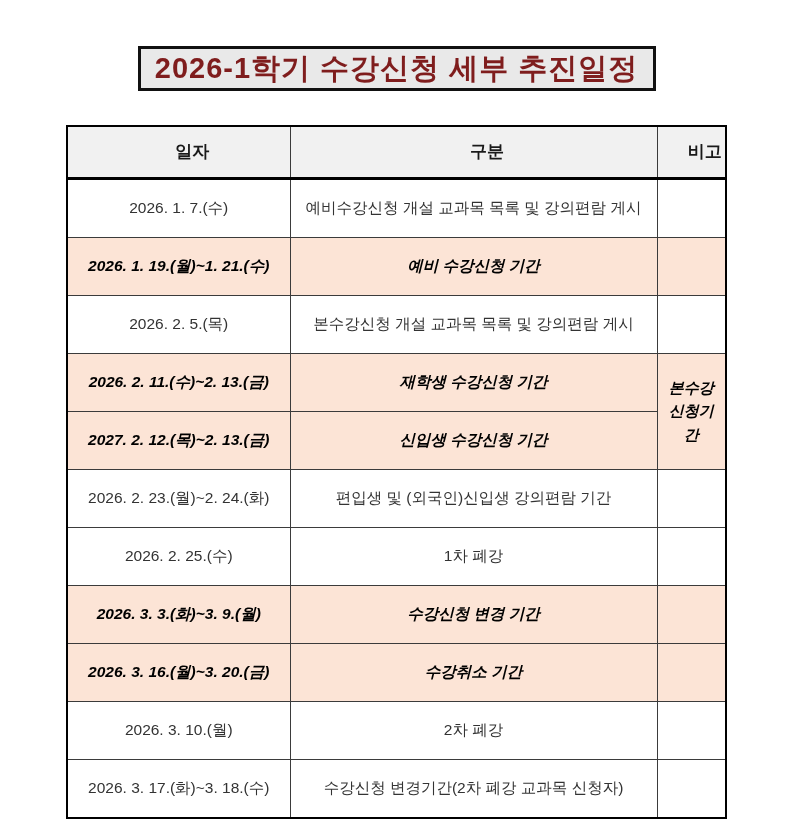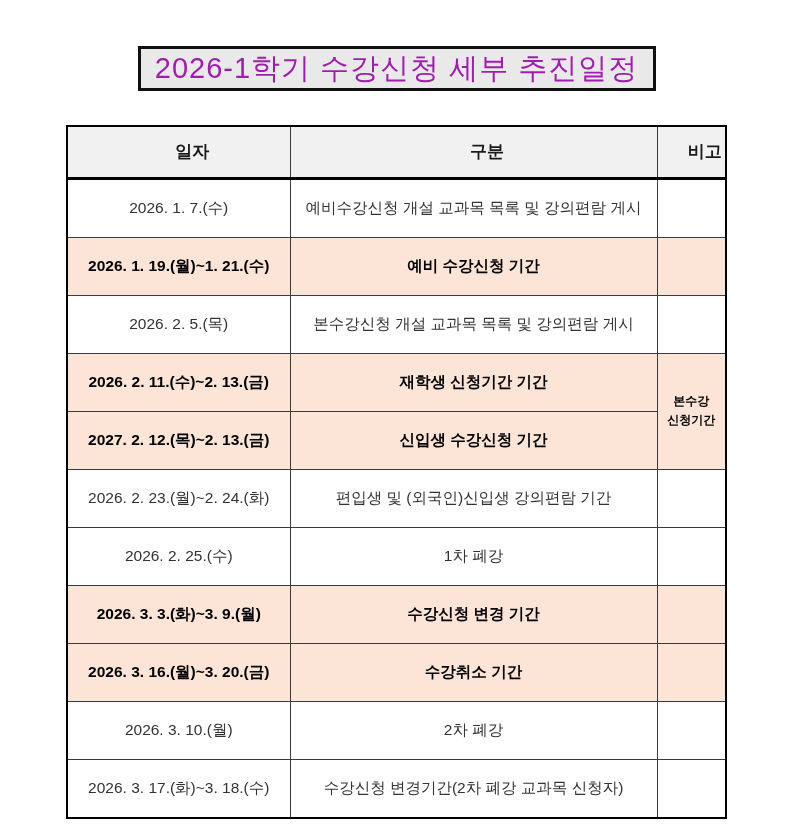--- a/index.html
+++ b/index.html
@@ -26,23 +26,23 @@
     margin: 46px auto 0 auto;
     background: var(--title-bg);
     border: 3px solid #111;
     display: flex;
     align-items: center;
     justify-content: center;
   }
   .title-box h1 {
     margin: 0;
     font-size: 29px;
-    font-weight: 400;
+    font-weight: 700;
     letter-spacing: 1px;
-    color: #a21caf;
+    color: #7f1d1d;
     white-space: nowrap;
   }
   table.schedule {
     width: 659px;
     margin: 34px auto 0 auto;
     border-collapse: collapse;
     table-layout: fixed;
     border: 2px solid var(--outer);
   }
   col.c-date { width: 223px; }
@@ -67,25 +67,26 @@
     font-size: 15.5px;
     color: #333;
     padding: 18px 4px;
     overflow: hidden;
     white-space: nowrap;
   }
   .schedule tr.hl td {
     background: var(--highlight);
     font-weight: bold;
     color: #000;
+    font-style: italic;
   }
   .schedule td.remark-cell {
     white-space: pre-line;
     line-height: 1.55;
-    font-size: 12px;
+    font-size: 15px;
     font-weight: bold;
     color: #000;
   }
   .footnote {
     width: 659px;
     margin: 21px auto 0 auto;
     font-size: 15px;
     font-weight: bold;
     color: #0d0d0d;
     text-align: left;
@@ -124,21 +125,21 @@
         <td>예비 수강신청 기간</td>
         <td></td>
       </tr>
       <tr>
         <td>2026. 2. 5.(목)</td>
         <td>본수강신청 개설 교과목 목록 및 강의편람 게시</td>
         <td></td>
       </tr>
       <tr class="hl">
         <td>2026. 2. 11.(수)~2. 13.(금)</td>
-        <td>재학생 신청기간 기간</td>
+        <td>재학생 수강신청 기간</td>
         <td class="remark-cell" rowspan="2">본수강
 신청기간</td>
       </tr>
       <tr class="hl">
         <td>2027. 2. 12.(목)~2. 13.(금)</td>
         <td>신입생 수강신청 기간</td>
       </tr>
       <tr>
         <td>2026. 2. 23.(월)~2. 24.(화)</td>
         <td>편입생 및 (외국인)신입생 강의편람 기간</td>

